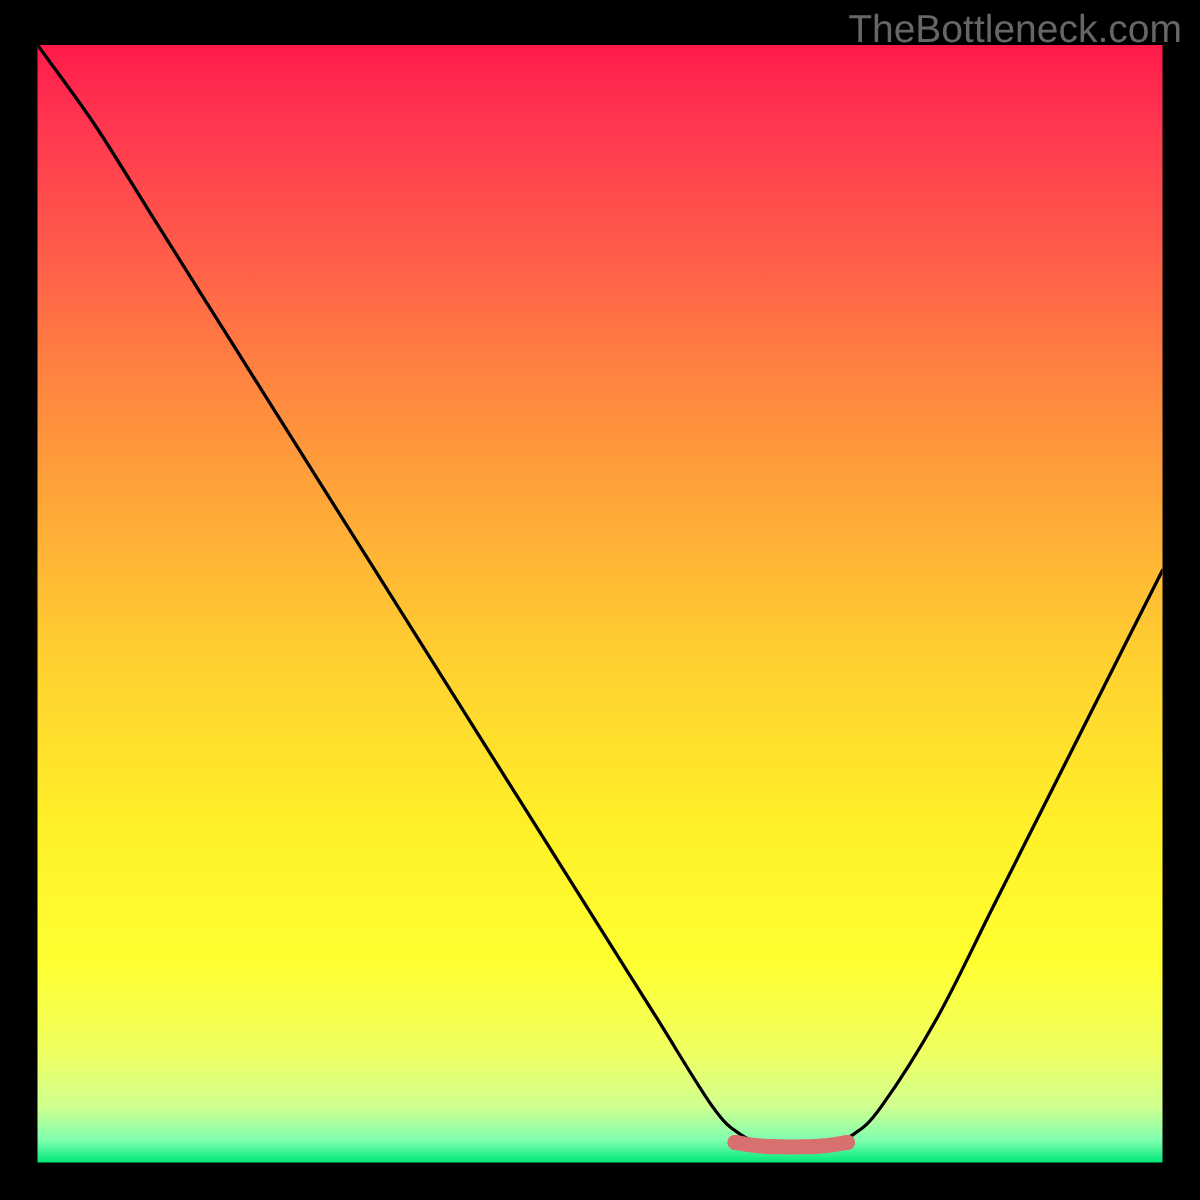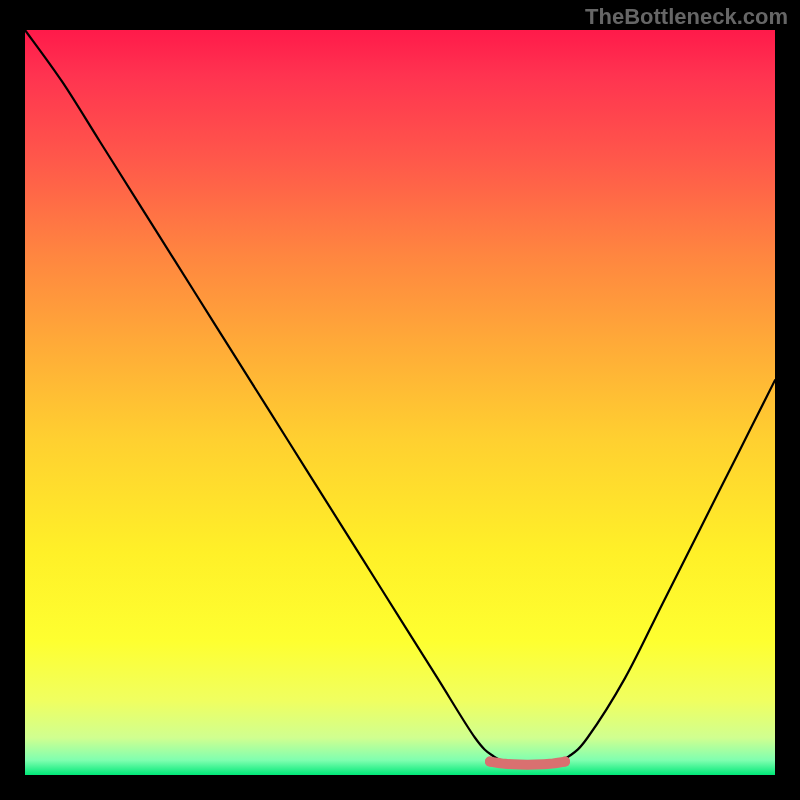--- a/index.html
+++ b/index.html
@@ -9,22 +9,22 @@
     background: #000;
     position: relative;
     overflow: hidden;
   }
   .watermark {
     position: absolute;
     top: 4px;
     right: 12px;
     color: #666;
     font-family: Arial, sans-serif;
-    font-size: 22px;
-    font-weight: 700;
+    font-size: 26px;
+    font-weight: 400;
     z-index: 10;
   }
   .plot-area {
     position: absolute;
     left: 25px;
     top: 30px;
     width: 750px;
     height: 745px;
   }
   .gradient-bg {

